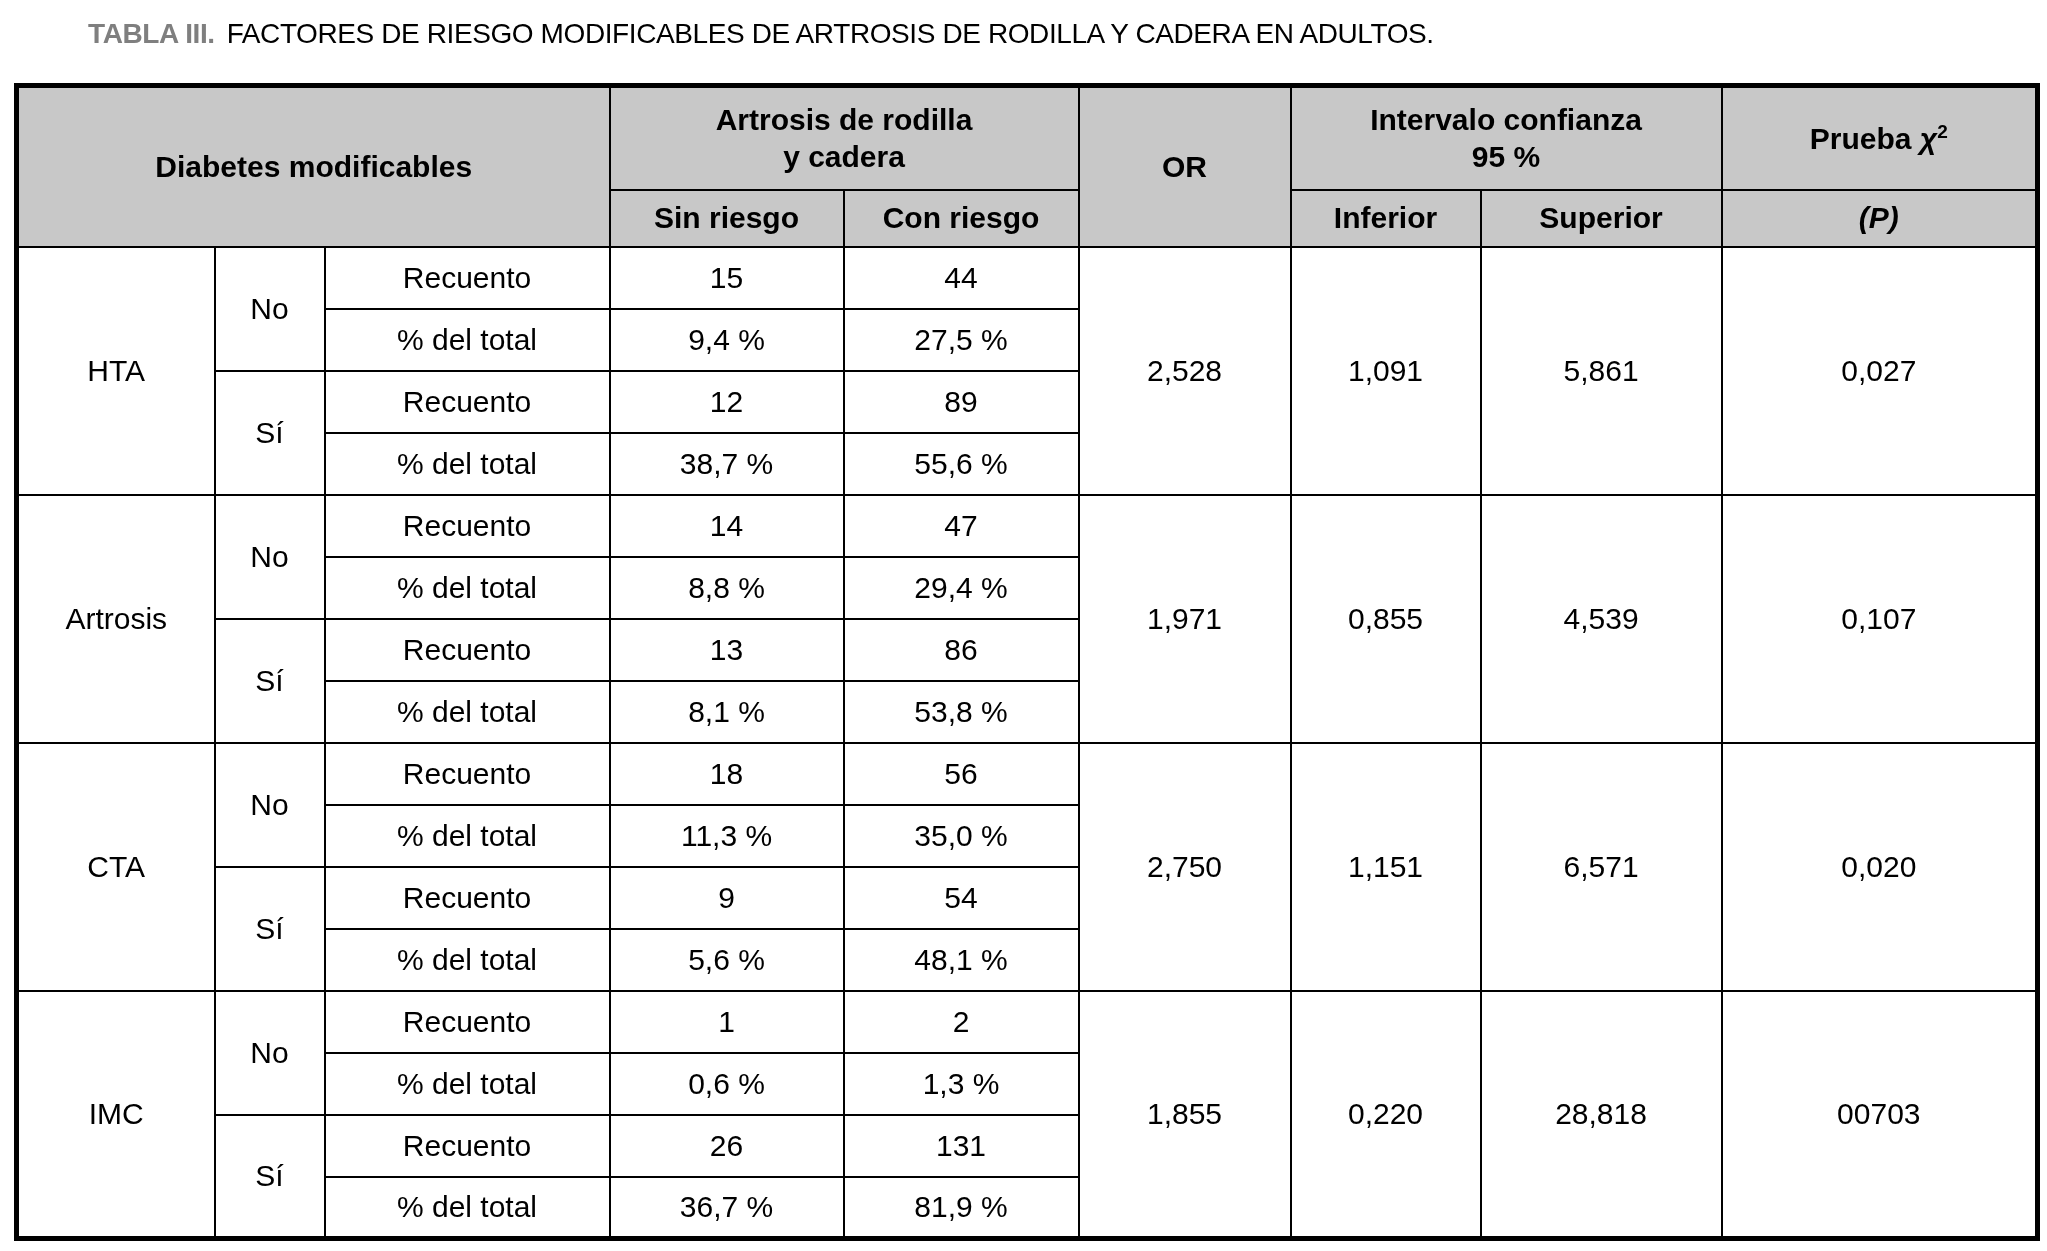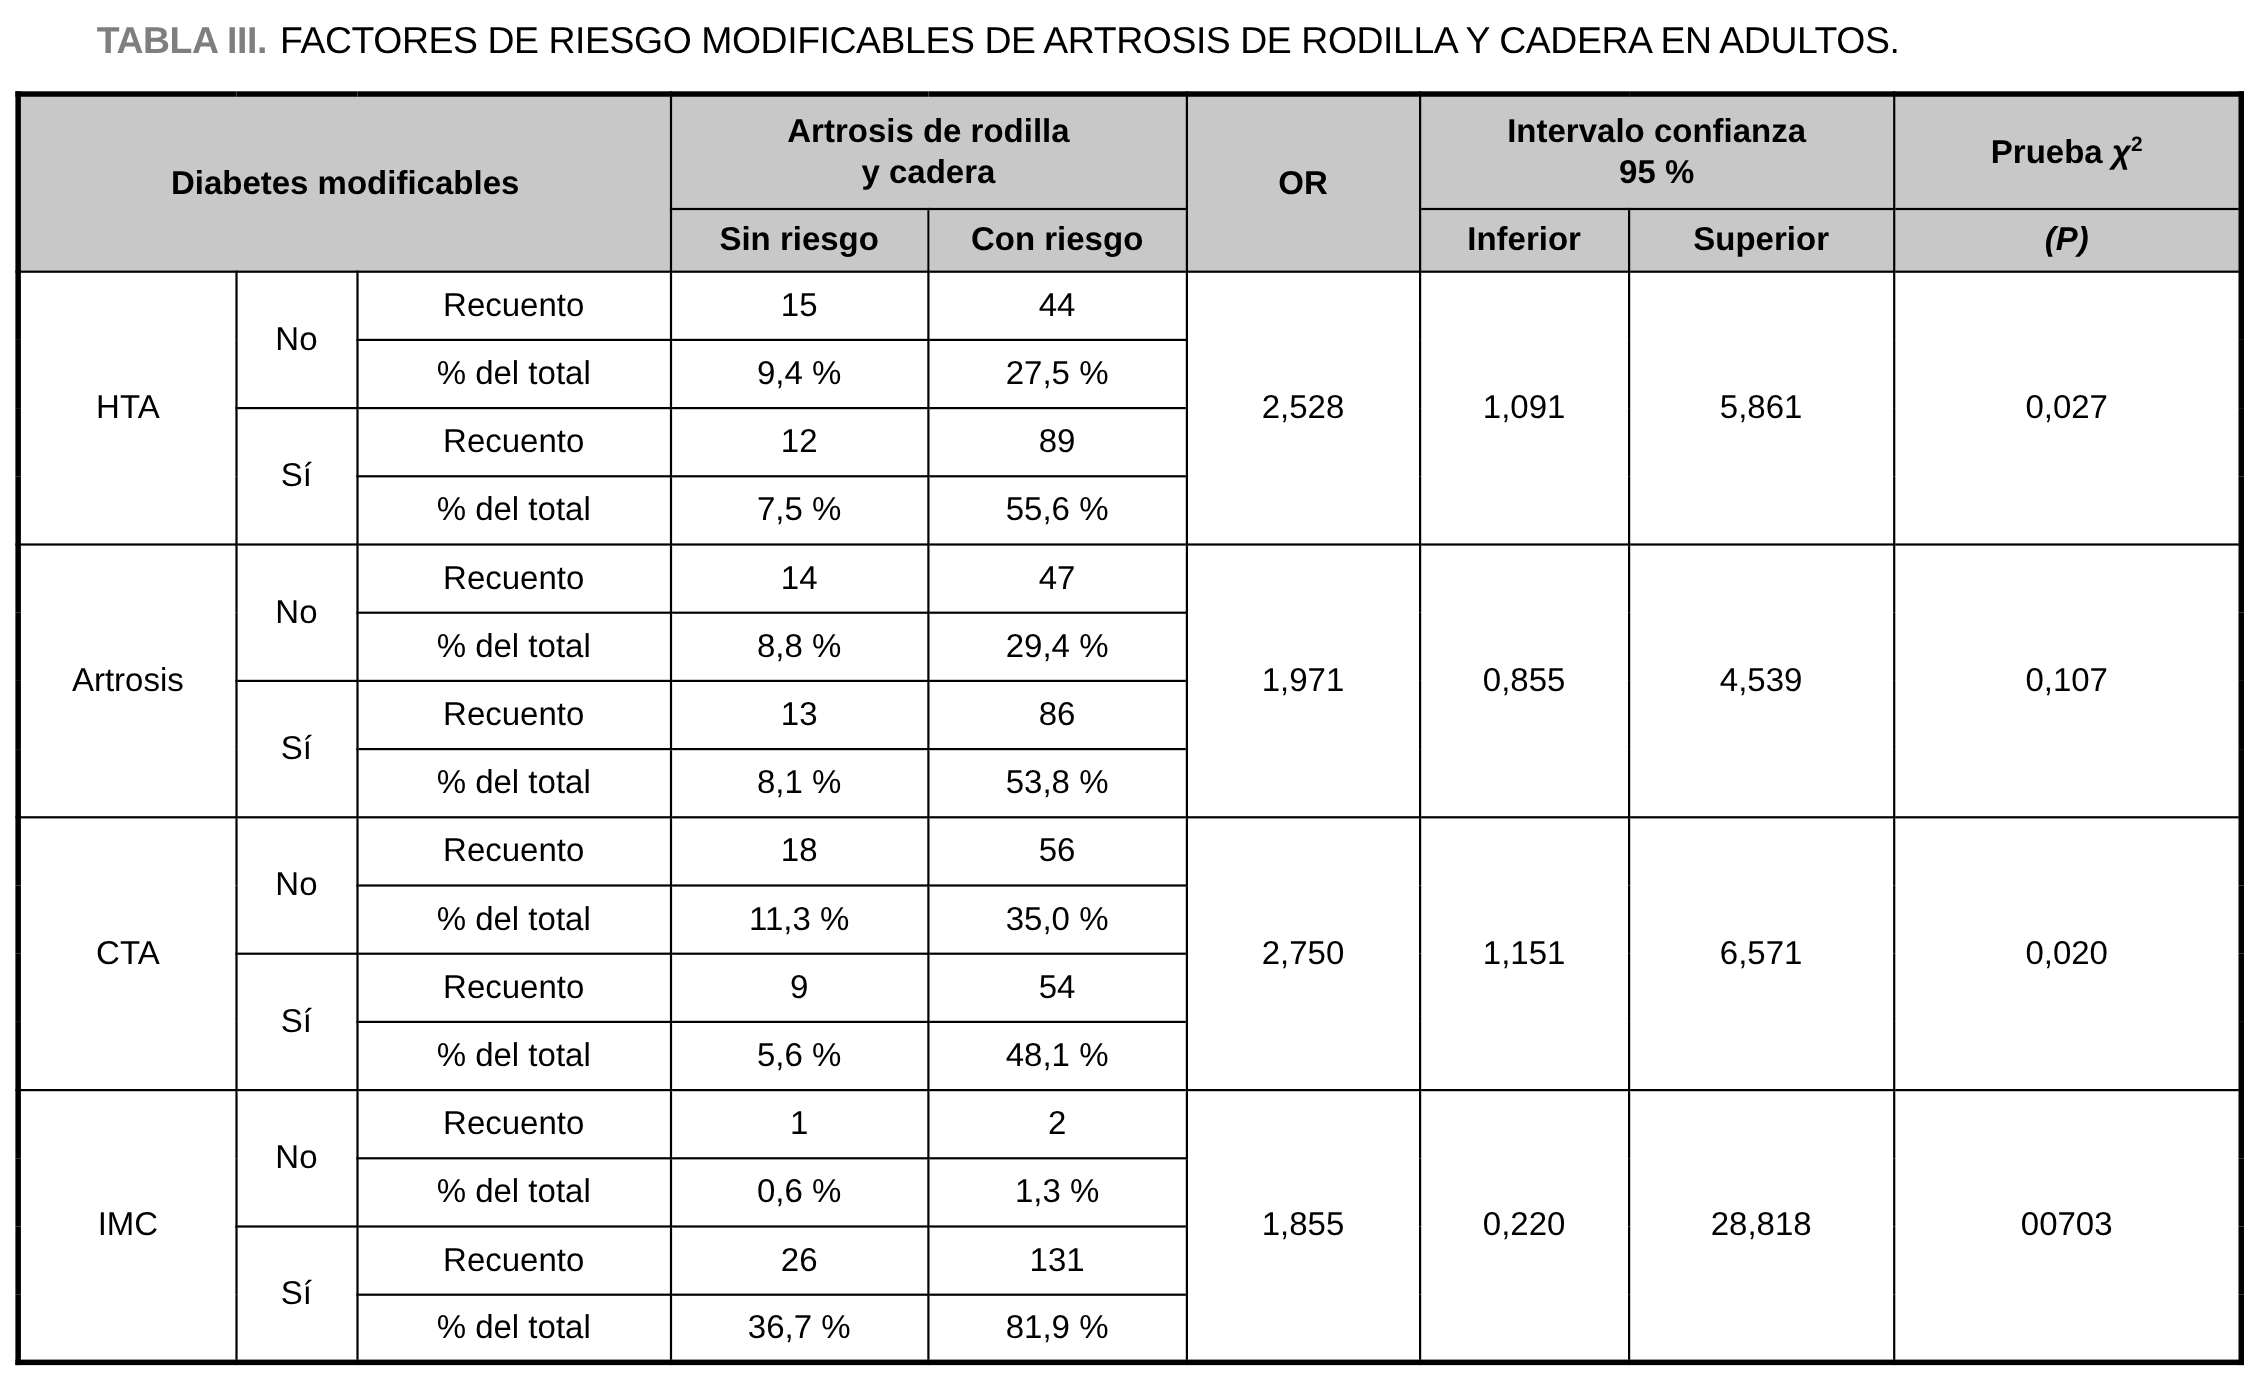--- a/index.html
+++ b/index.html
@@ -8,21 +8,21 @@
     width: 2047px;
     height: 1251px;
     background: #ffffff;
     color: #000000;
     font-family: "Liberation Sans", sans-serif;
   }
   .title {
     position: absolute;
     left: 88px;
     top: 18px;
-    font-size: 34px;
+    font-size: 28px;
     letter-spacing: -0.4px;
     white-space: nowrap;
   }
   .title-label {
     font-weight: bold;
     color: #7f7f7f;
     margin-right: 12px;
   }
   .title-text { color: #000000; }
 
@@ -123,21 +123,21 @@
         <td>27,5 %</td>
       </tr>
       <tr>
         <td class="sub-top" rowspan="2">Sí</td>
         <td class="sub-top">Recuento</td>
         <td class="sub-top">12</td>
         <td class="sub-top">89</td>
       </tr>
       <tr>
         <td>% del total</td>
-        <td>7,5 %</td>
+        <td>38,7 %</td>
         <td>55,6 %</td>
       </tr>
 
       <tr>
         <td class="block-top" rowspan="4">Artrosis</td>
         <td class="block-top" rowspan="2">No</td>
         <td class="block-top">Recuento</td>
         <td class="block-top">14</td>
         <td class="block-top">47</td>
         <td class="block-top" rowspan="4">1,971</td>

